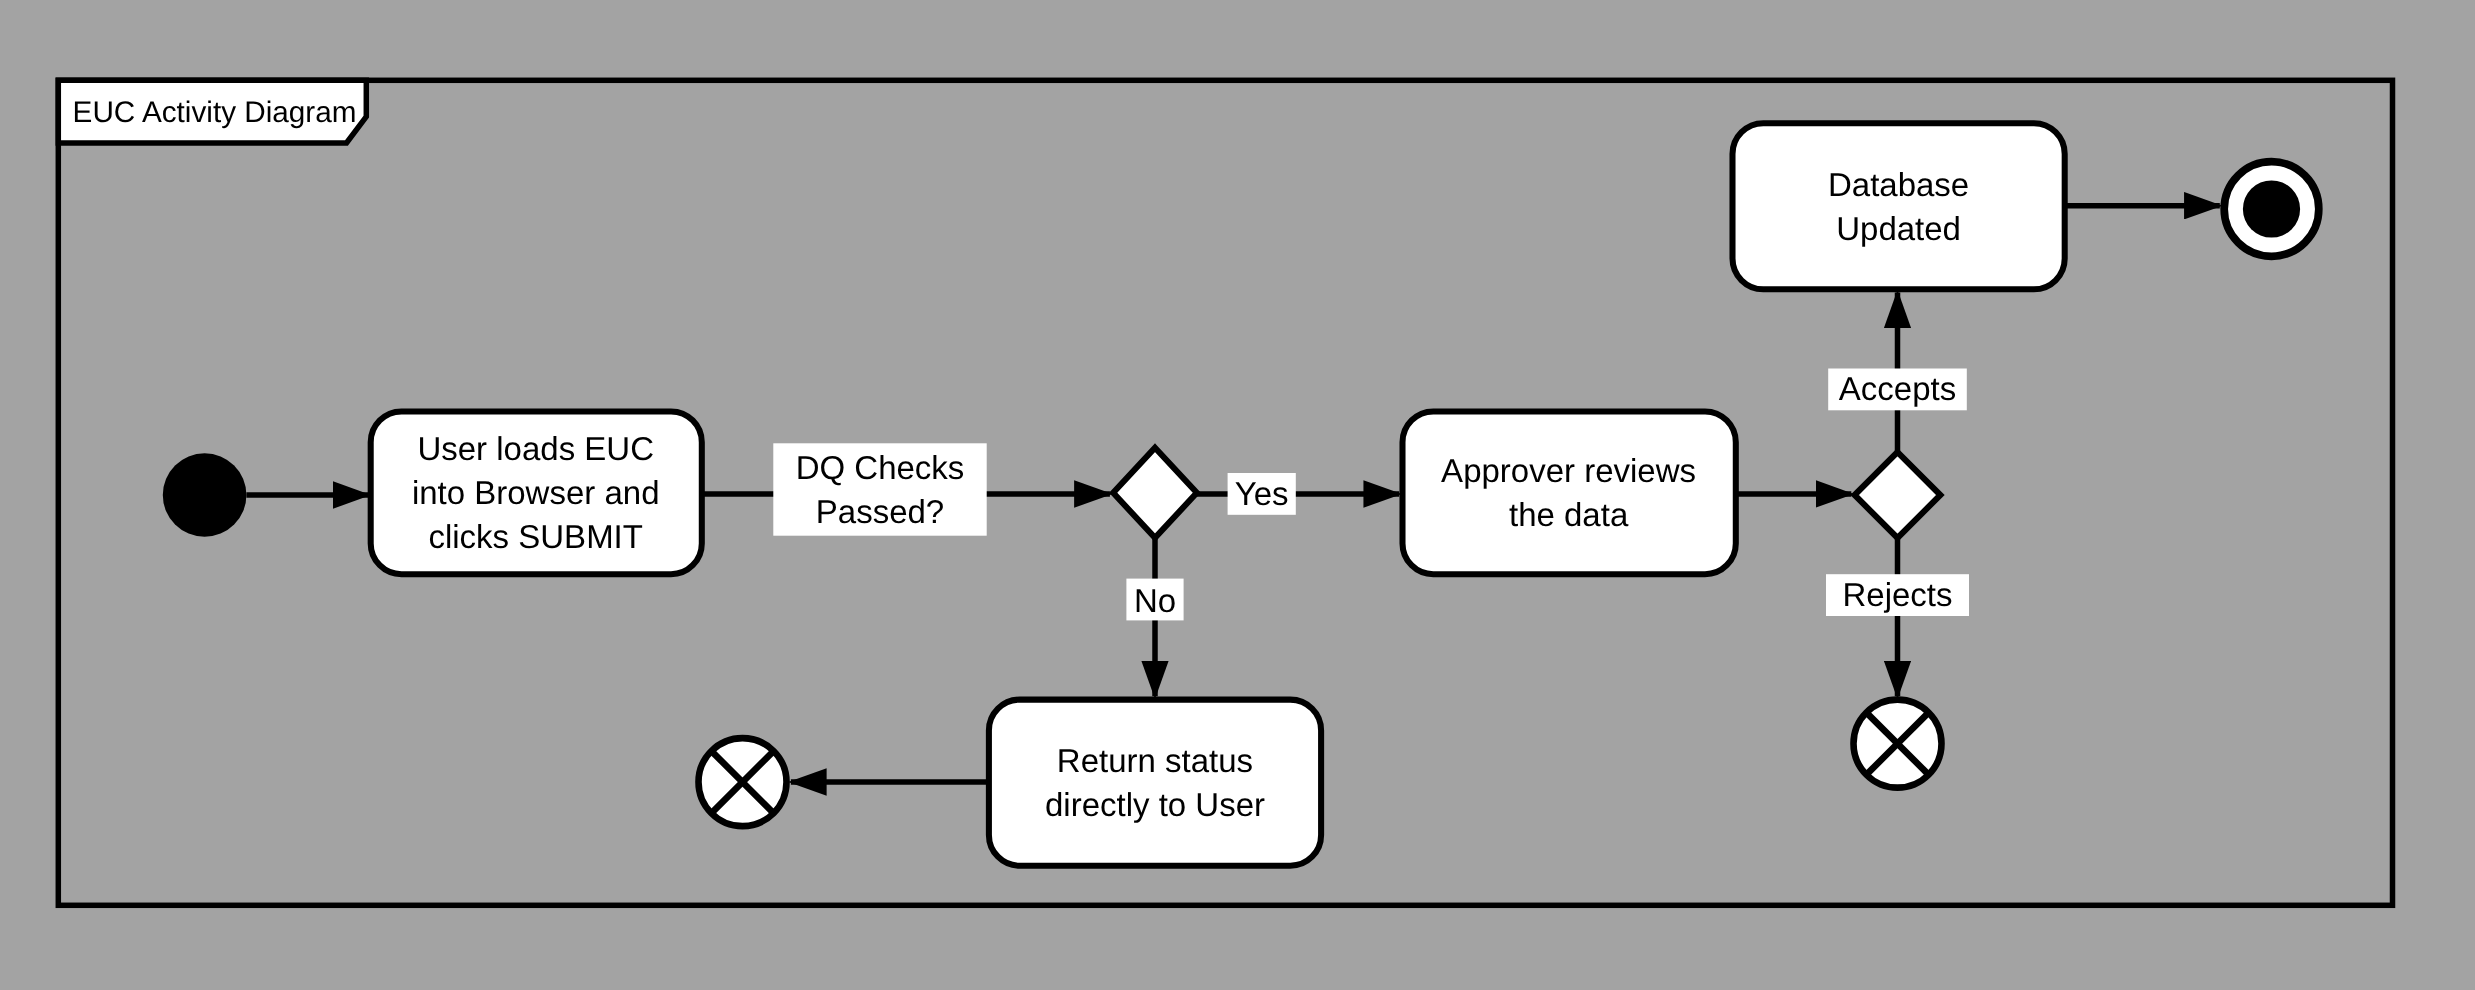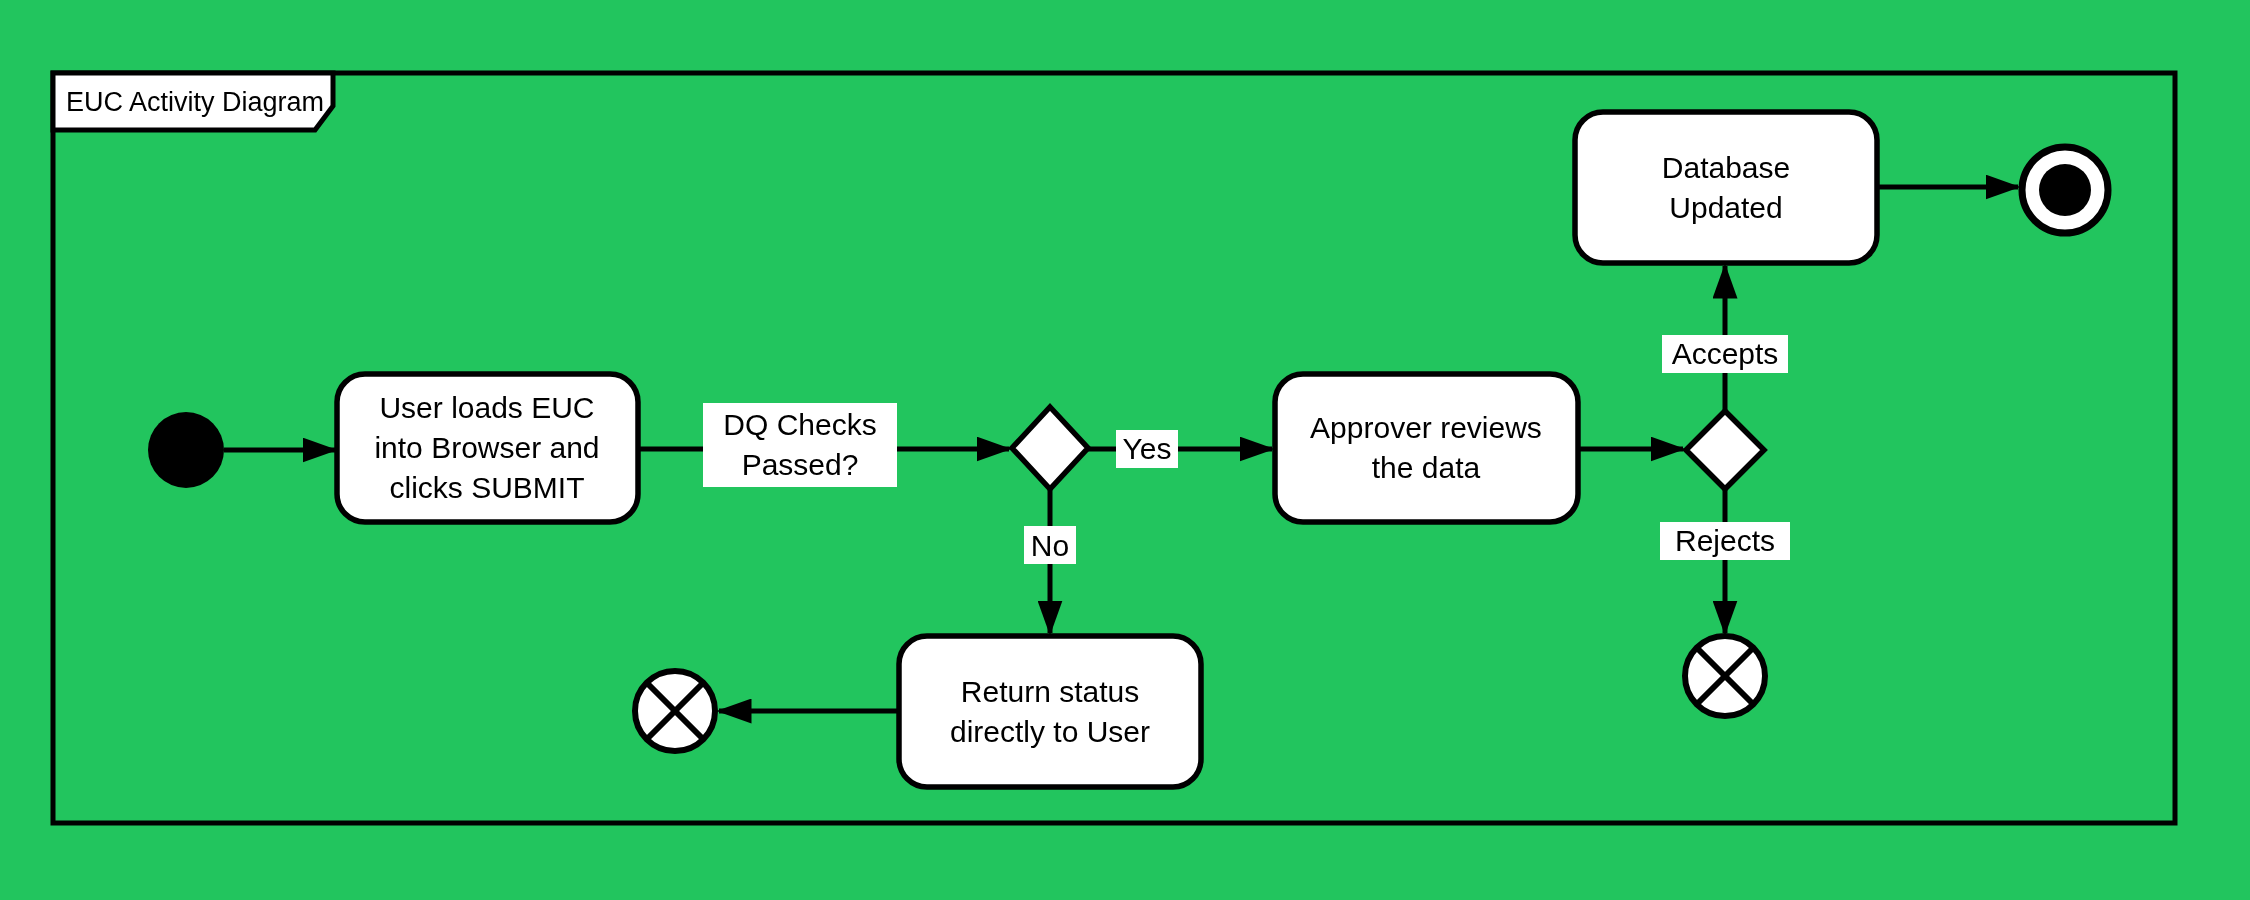--- a/index.html
+++ b/index.html
@@ -1,20 +1,20 @@
 <!DOCTYPE html>
 <html><head>
 <meta charset="utf-8">
 <style>
   html, body { margin: 0; padding: 0; background: #ffffff; }
   .canvas {
     position: relative;
     width: 2250px;
     height: 900px;
-    background: #22c55e;
+    background: #a3a3a3;
     font-family: "Liberation Sans", sans-serif;
   }
   svg { display: block; }
   .shape   { fill: #ffffff; stroke: #000000; stroke-width: 5.5; }
   .frame   { fill: none;    stroke: #000000; stroke-width: 5; }
   .tab     { fill: #ffffff; stroke: #000000; stroke-width: 5; }
   .flow    { fill: none;    stroke: #000000; stroke-width: 5; }
   .solid   { fill: #000000; stroke: none; }
   .ring    { fill: #ffffff; stroke: #000000; stroke-width: 7; }
   .xcirc   { fill: #ffffff; stroke: #000000; stroke-width: 6; }

